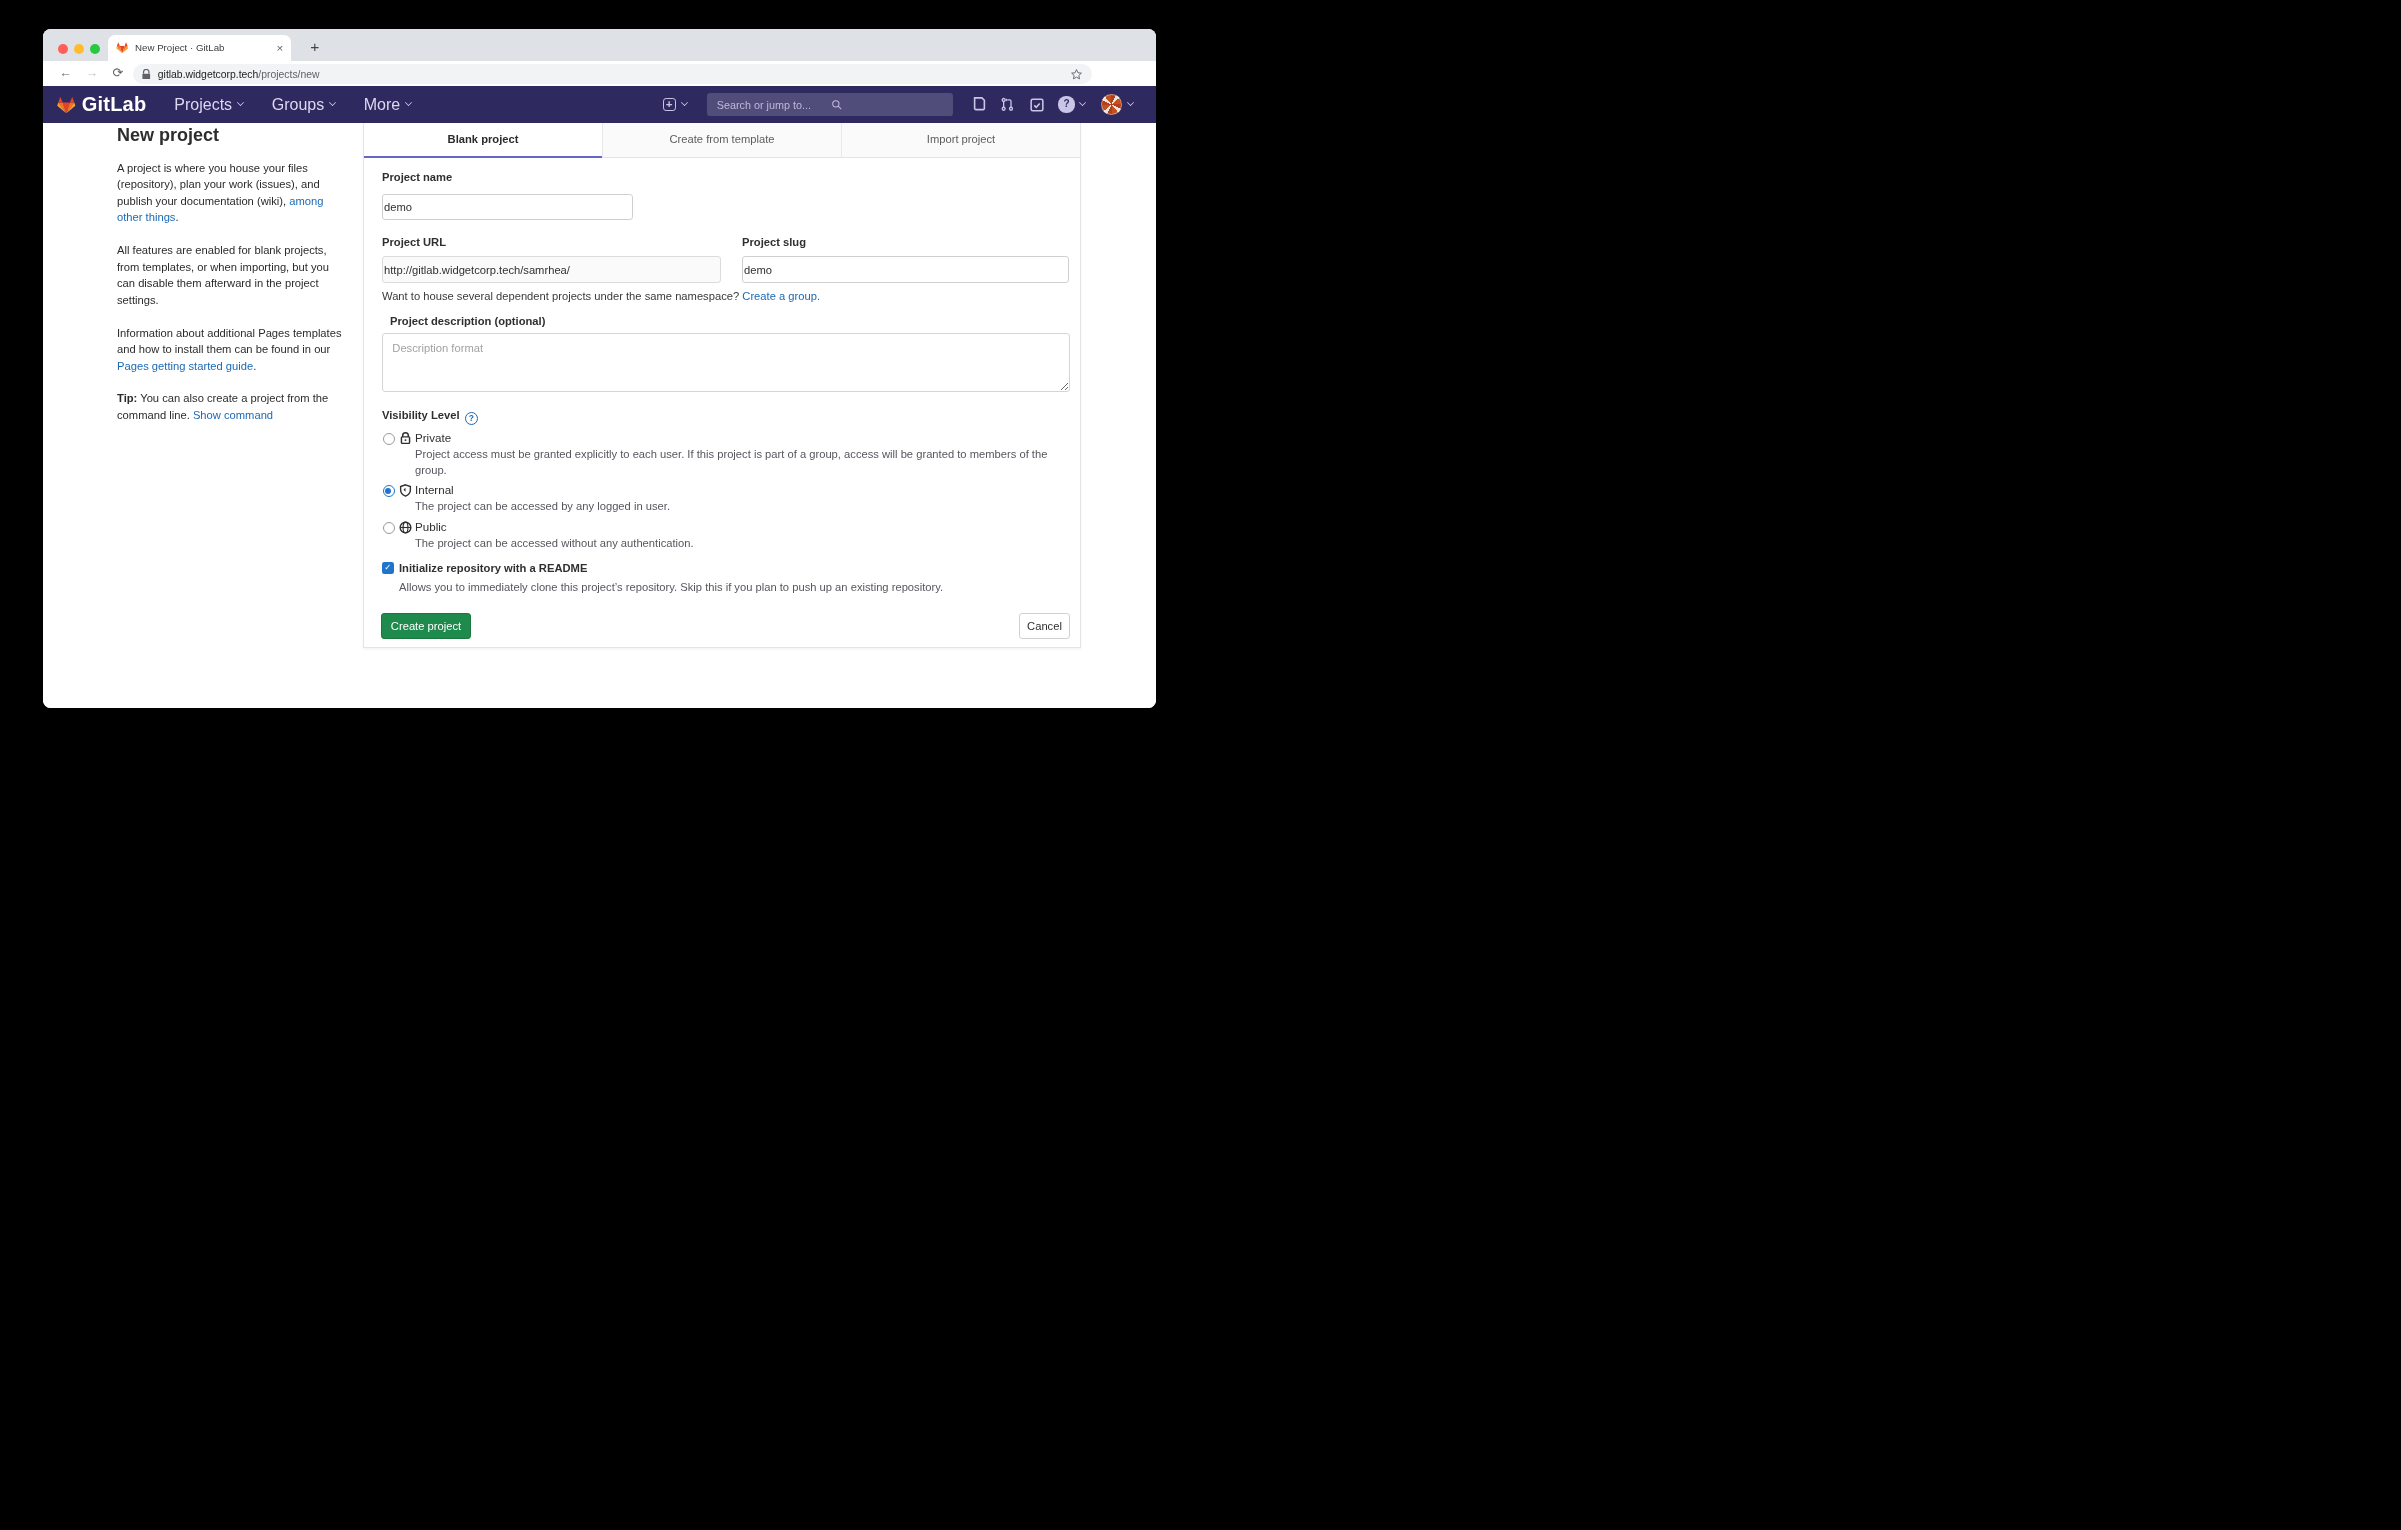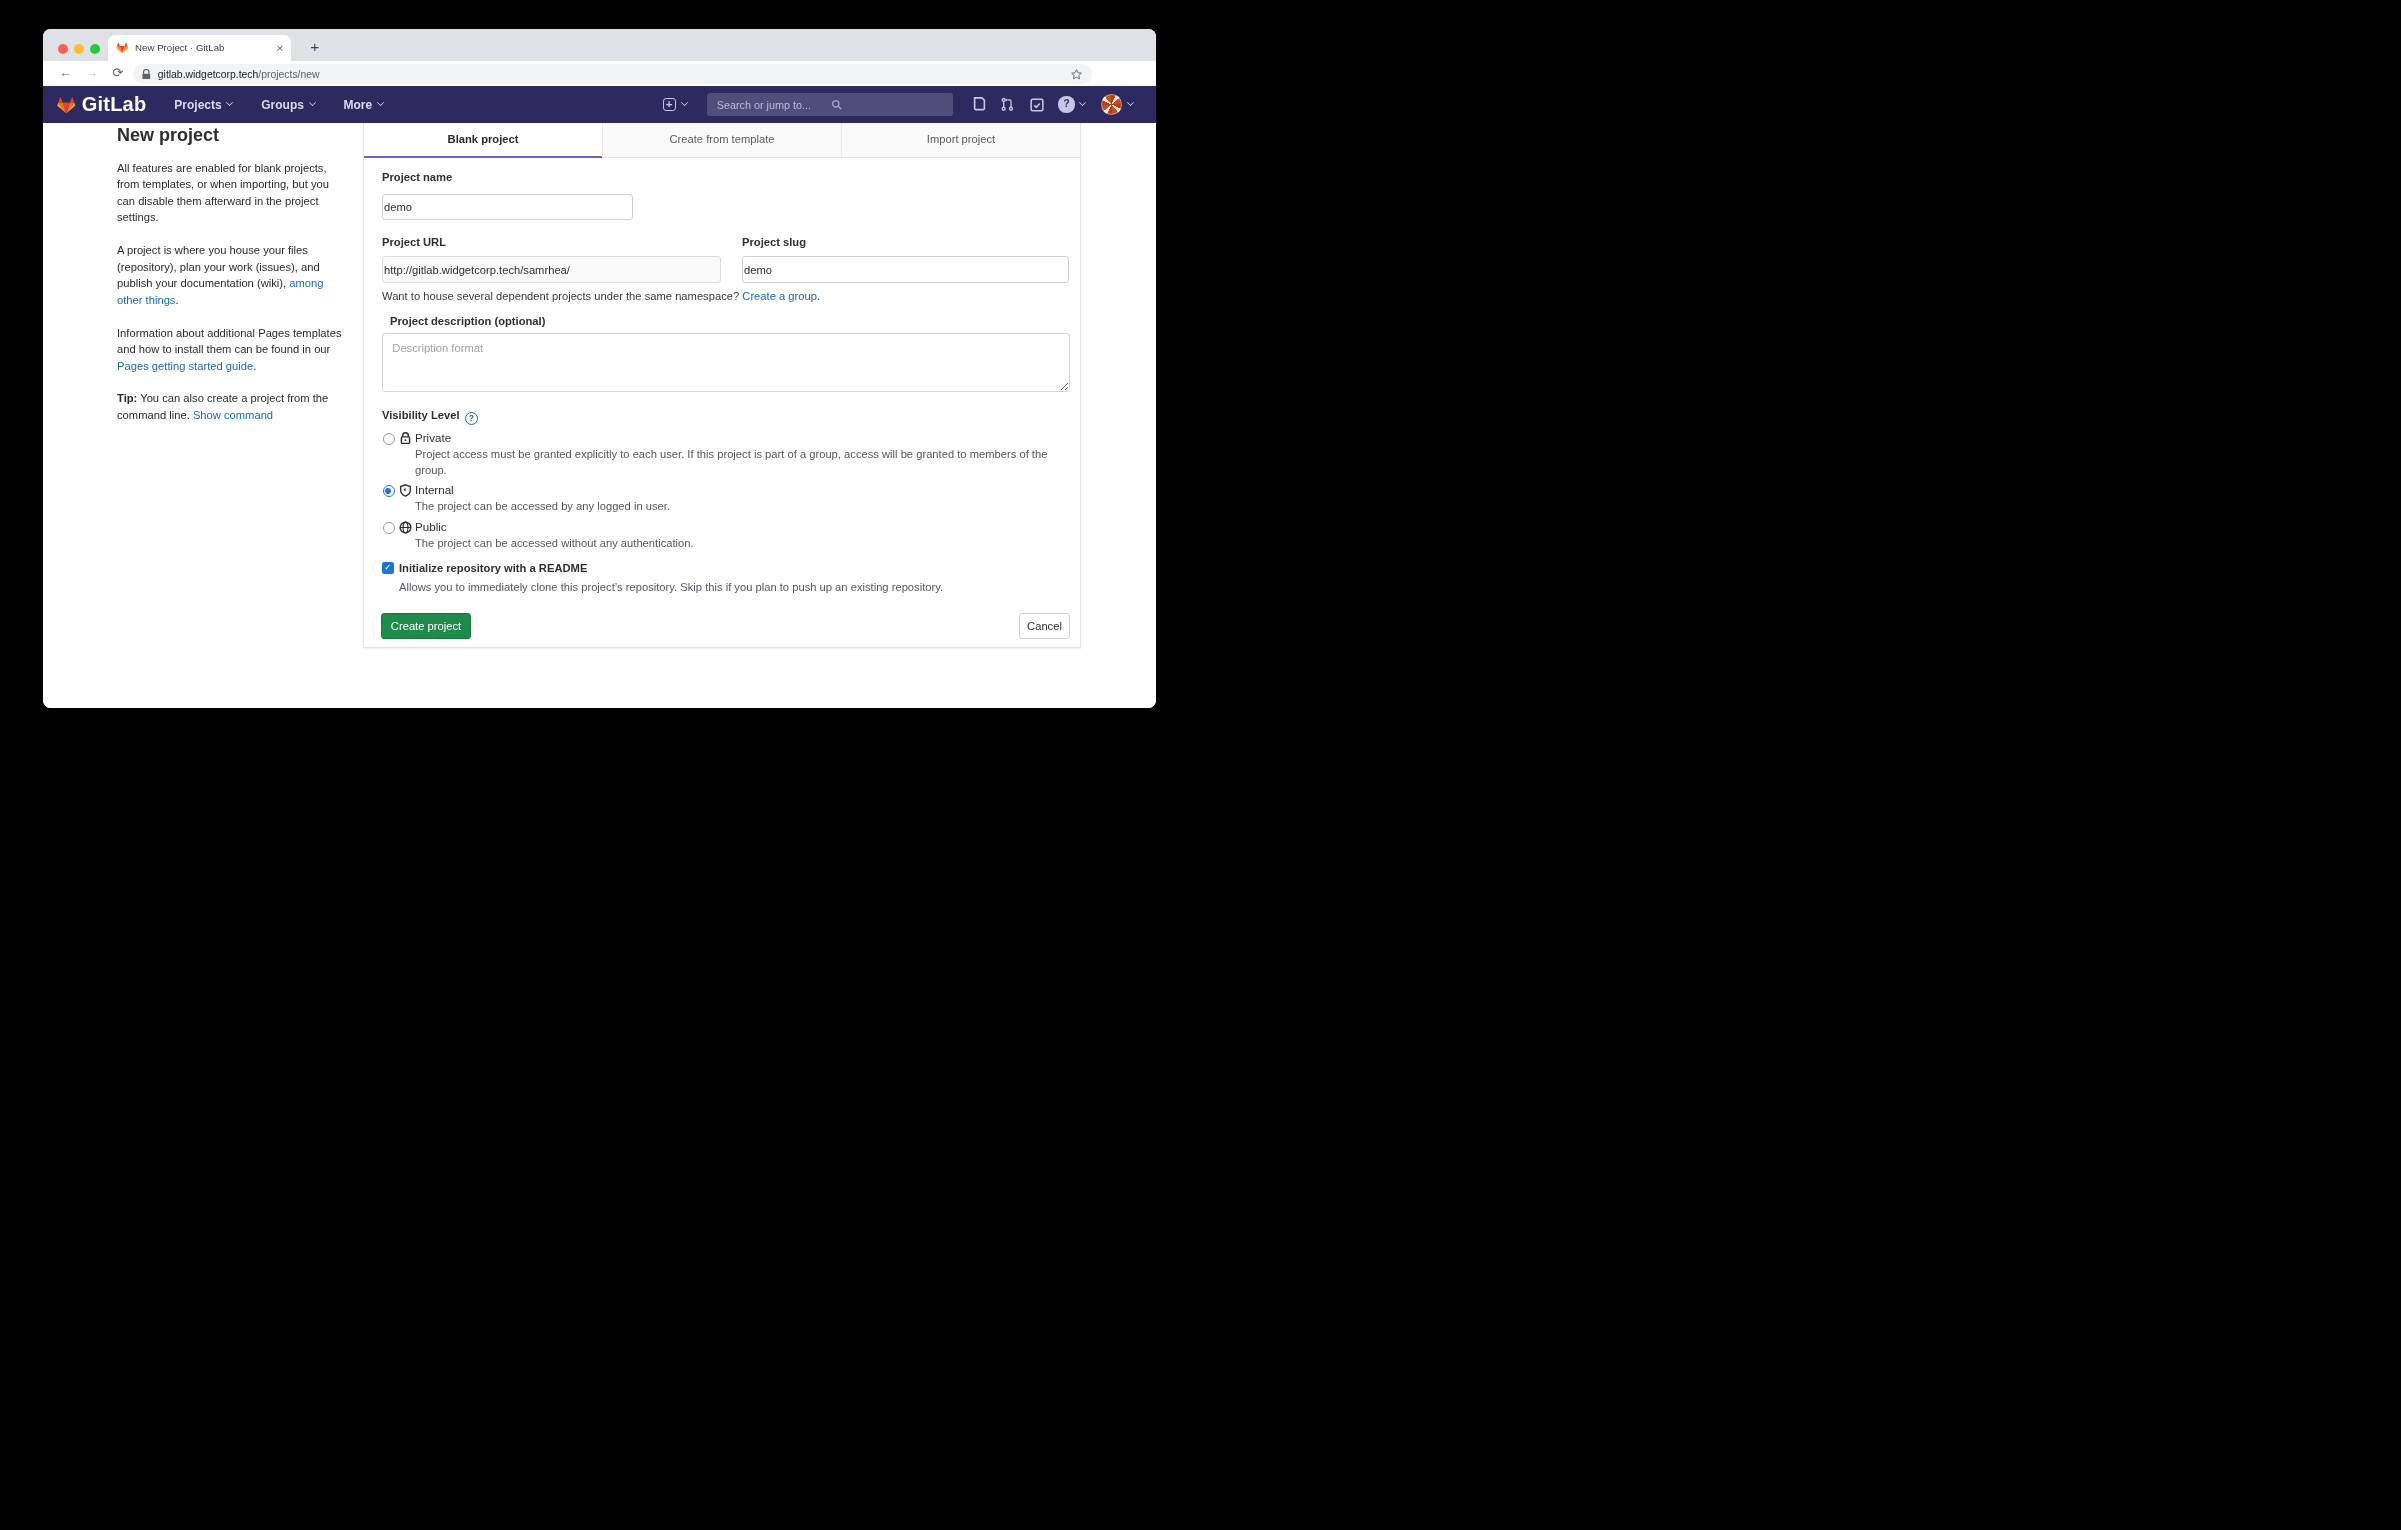--- a/index.html
+++ b/index.html
@@ -17,21 +17,21 @@
   .navbtn{position:absolute;top:2.3px;width:20px;height:20px;text-align:center;line-height:20px;font-size:12.4px;color:#5f6368;}
   .omnibox{position:absolute;left:90px;top:3.1px;width:959px;height:20px;background:#f1f3f4;border-radius:10px;display:flex;align-items:center;padding:0 9.3px;}
   .omnibox .domain{font-size:10.4px;color:#202124;}
   .omnibox .path{font-size:10.4px;color:#5f6368;}
   .chrome-right-ic{position:absolute;top:35px;color:#5f6368;}
   .chrome-avatar{position:absolute;left:1080px;top:34px;width:18.6px;height:18.6px;border-radius:50%;background:radial-gradient(circle at 50% 38%,#d8a886 0 5.4px,#3a3b40 6.2px 7.7px,#7a6a52 8.5px);}
   
   .gl-nav{position:absolute;left:0;top:57px;width:100%;height:37px;background:#2e2a60;display:flex;align-items:center;padding:0 21.7px 0 14px;}
   .gl-logo-text{color:#fff;font-size:20px;font-weight:700;letter-spacing:0.2px;margin-left:6.2px;}
   .gl-menu{display:flex;margin-left:28px;gap:28px;}
-  .gl-menu-item{color:#dcd8f0;font-size:12px;font-weight:700;display:flex;align-items:center;gap:4.6px;}
+  .gl-menu-item{color:#dcd8f0;font-size:16px;font-weight:400;display:flex;align-items:center;gap:4.6px;}
   .chev{width:7px;height:7px;border-right:1.5px solid #dcd8f0;border-bottom:1.5px solid #dcd8f0;transform:rotate(45deg) scale(.7);margin-top:-3.1px;}
   .gl-right{margin-left:auto;display:flex;align-items:center;gap:14.7px;}
   .plusbox{width:13px;height:13px;border:1.5px solid #c9c5e6;border-radius:3.1px;color:#c9c5e6;font-size:11.6px;line-height:10.8px;text-align:center;font-weight:700;}
   .gl-search{width:246px;height:23px;background:rgba(255,255,255,.17);border-radius:3.1px;display:flex;align-items:center;padding:0 7.7px 0 9.3px;margin:0 4.6px;}
   .gl-search span{color:#bdb9dc;font-size:10.8px;flex:1;}
   .gl-ic{display:flex;align-items:center;}
   .help-circle{width:16.2px;height:16.2px;border-radius:50%;background:#c9c5e6;color:#2e2a60;font-weight:700;font-size:10px;text-align:center;line-height:16.2px;}
   .gl-avatar{width:21px;height:21px;border-radius:50%;background:repeating-conic-gradient(#b33e1f 0 25deg,#e8e4da 25deg 50deg,#c2511f 50deg 90deg);border:0.8px solid rgba(255,255,255,.4);}
   
   .page{position:absolute;left:0;top:94px;width:100%;height:585px;background:#fff;}
@@ -189,22 +189,22 @@
           <span class="gl-avatar"></span>
           <span class="chev"></span>
         </span>
       </div>
     </div>
 
     <div class="page">
 
       <div class="side">
         <h1>New project</h1>
+        <p><span>A project is where you house your files (repository), plan your work (issues), and publish your documentation (wiki), </span><a class="lnk">among other things</a><span>.</span></p>
         <p>All features are enabled for blank projects, from templates, or when importing, but you can disable them afterward in the project settings.</p>
-        <p><span>A project is where you house your files (repository), plan your work (issues), and publish your documentation (wiki), </span><a class="lnk">among other things</a><span>.</span></p>
         <p><span>Information about additional Pages templates and how to install them can be found in our </span><a class="lnk">Pages getting started guide</a><span>.</span></p>
         <p><b>Tip:</b><span> You can also create a project from the command line. </span><a class="lnk">Show command</a></p>
       </div>
 
       <div class="formbox">
         <div class="tabs">
           <div class="tab active">Blank project</div>
           <div class="tab">Create from template</div>
           <div class="tab">Import project</div>
         </div>

